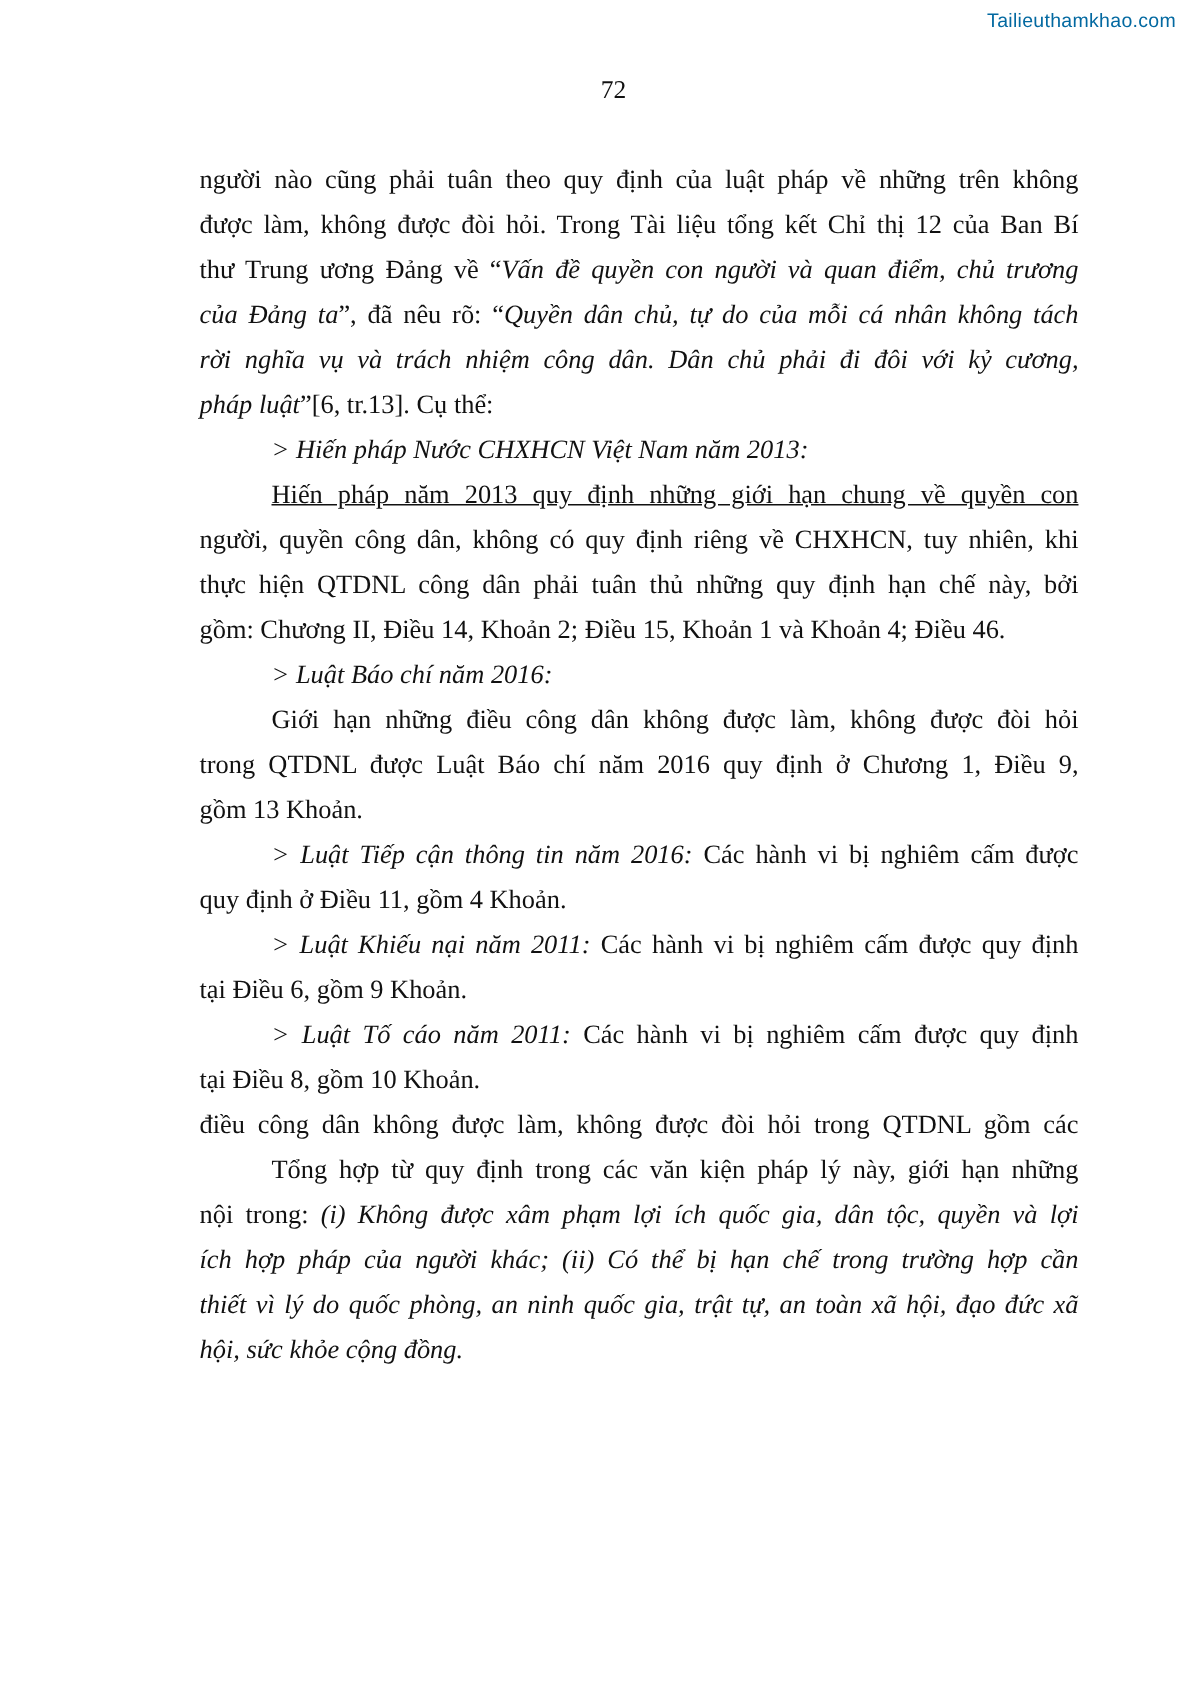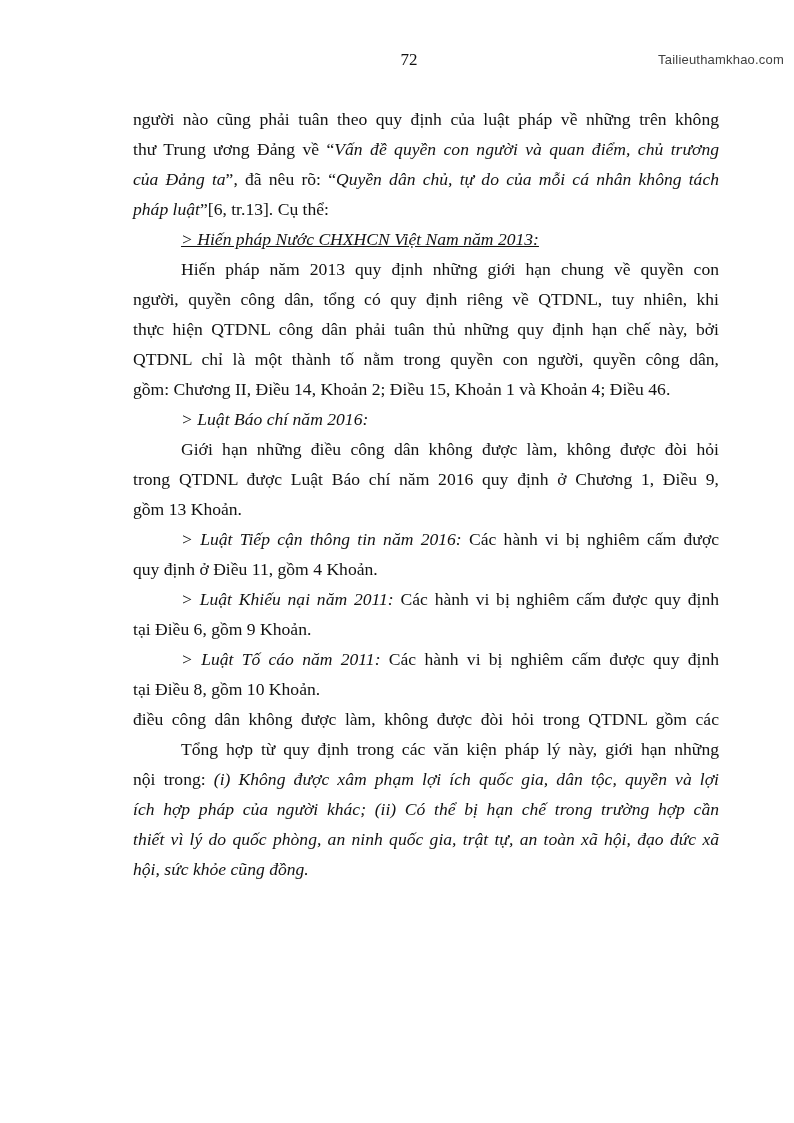--- a/index.html
+++ b/index.html
@@ -1,45 +1,46 @@
 <!DOCTYPE html>
 <html><head>
 <meta charset="utf-8">
 <style>
   html, body { margin:0; padding:0; background:#ffffff; }
   body { width:794px; height:1123px; position:relative; overflow:hidden; font-family:"Liberation Serif", serif; color:#111; }
-  .watermark { position:absolute; top:6px; right:10px; font-family:"Liberation Sans", sans-serif; font-size:13px; color:#404040; letter-spacing:0.2px;margin-top:46px; }
+  .watermark { position:absolute; top:6px; right:10px; font-family:"Liberation Sans", sans-serif; font-size:13px; color:#0369a1; letter-spacing:0.2px; }
   .page-number { position:absolute; top:50px; left:12px; width:100%; text-align:center; font-size:17px; }
   .content { position:absolute; top:104px; left:133px; width:586px; font-size:17.6px; line-height:30px; }
   .p { text-align:justify; text-align-last:left; margin:0; }
   .lines .ln { display:block; text-align:justify; text-align-last:justify; white-space:nowrap; }
   .lines .ln.last { text-align-last:left; }
   i { font-style:italic; }
 </style>
 </head>
 <body>
 
 <div class="watermark">Tailieuthamkhao.com</div>
 <div class="page-number">72</div>
 
 <div class="content lines" id="doc">
     <div class="p">
       <span class="ln"><span>người nào cũng phải tuân theo quy định của luật pháp về những trên không</span></span>
+      <span class="ln"><span>được làm, không được đòi hỏi. Trong Tài liệu tổng kết Chỉ thị 12 của Ban Bí</span></span>
       <span class="ln"><span>thư Trung ương Đảng về “</span><i>Vấn đề quyền con người và quan điểm, chủ trương</i></span>
       <span class="ln"><i>của Đảng ta</i><span>”, đã nêu rõ: “</span><i>Quyền dân chủ, tự do của mỗi cá nhân không tách</i></span>
+      <span class="ln"><i>rời nghĩa vụ và trách nhiệm công dân. Dân chủ phải đi đôi với kỷ cương,</i></span>
       <span class="ln last"><i>pháp luật</i><span>”[6, tr.13]. Cụ thể:</span></span>
     </div>
     <div class="p">
-      <span class="ln last" style="padding-left: 48px; text-decoration: underline;"><i>&gt; Hiến pháp Nước CHXHCN Việt Nam năm 2013:</i></span>
+      <span class="ln last" style="padding-left: 48px;"><i>&gt; Hiến pháp Nước CHXHCN Việt Nam năm 2013:</i></span>
     </div>
     <div class="p">
-      <span class="ln" style="padding-left: 48px;"><span>Hiến pháp năm 2013 quy định những giới hạn chung về quyền con</span></span>
-      <span class="ln"><span>người, quyền công dân, tổng có quy định riêng về QTDNL, tuy nhiên, khi</span></span>
+      <span class="ln" style="padding-left: 48px; text-decoration: underline;"><span>Hiến pháp năm 2013 quy định những giới hạn chung về quyền con</span></span>
+      <span class="ln"><span>người, quyền công dân, không có quy định riêng về CHXHCN, tuy nhiên, khi</span></span>
       <span class="ln"><span>thực hiện QTDNL công dân phải tuân thủ những quy định hạn chế này, bởi</span></span>
-      <span class="ln"><span>QTDNL chỉ là một thành tố nằm trong quyền con người, quyền công dân,</span></span>
       <span class="ln last"><span>gồm: Chương II, Điều 14, Khoản 2; Điều 15, Khoản 1 và Khoản 4;  Điều 46.</span></span>
     </div>
     <div class="p">
       <span class="ln last" style="padding-left: 48px;"><i>&gt; Luật Báo chí năm 2016:</i></span>
     </div>
     <div class="p">
       <span class="ln" style="padding-left: 48px;"><span>Giới hạn những điều công dân không được làm, không được đòi hỏi</span></span>
       <span class="ln"><span>trong QTDNL được Luật Báo chí năm 2016 quy định ở Chương 1, Điều 9,</span></span>
       <span class="ln last"><span>gồm 13 Khoản.</span></span>
     </div>
@@ -54,15 +55,15 @@
     <div class="p">
       <span class="ln" style="padding-left: 48px;"><i> &gt; Luật Tố cáo năm 2011:</i><span> Các hành vi bị nghiêm cấm được quy định</span></span>
       <span class="ln last"><span>tại Điều 8, gồm 10 Khoản.</span></span>
     </div>
     <div class="p">
       <span class="ln"><span>điều công dân không được làm, không được đòi hỏi trong QTDNL gồm các</span></span>
       <span class="ln" style="padding-left: 48px;"><span>Tổng hợp từ quy định trong các văn kiện pháp lý này, giới hạn những</span></span>
       <span class="ln"><span>nội trong: </span><i>(i) Không được xâm phạm lợi ích quốc gia, dân tộc, quyền và lợi</i></span>
       <span class="ln"><i>ích hợp pháp của người khác; (ii) Có thể bị hạn chế trong trường hợp cần</i></span>
       <span class="ln"><i>thiết vì lý do quốc phòng, an ninh quốc gia, trật tự, an toàn xã hội, đạo đức xã</i></span>
-      <span class="ln last"><i>hội, sức khỏe cũng đồng.</i></span>
+      <span class="ln last"><i>hội, sức khỏe cộng đồng.</i></span>
     </div>
   </div>
 
 </body></html>

